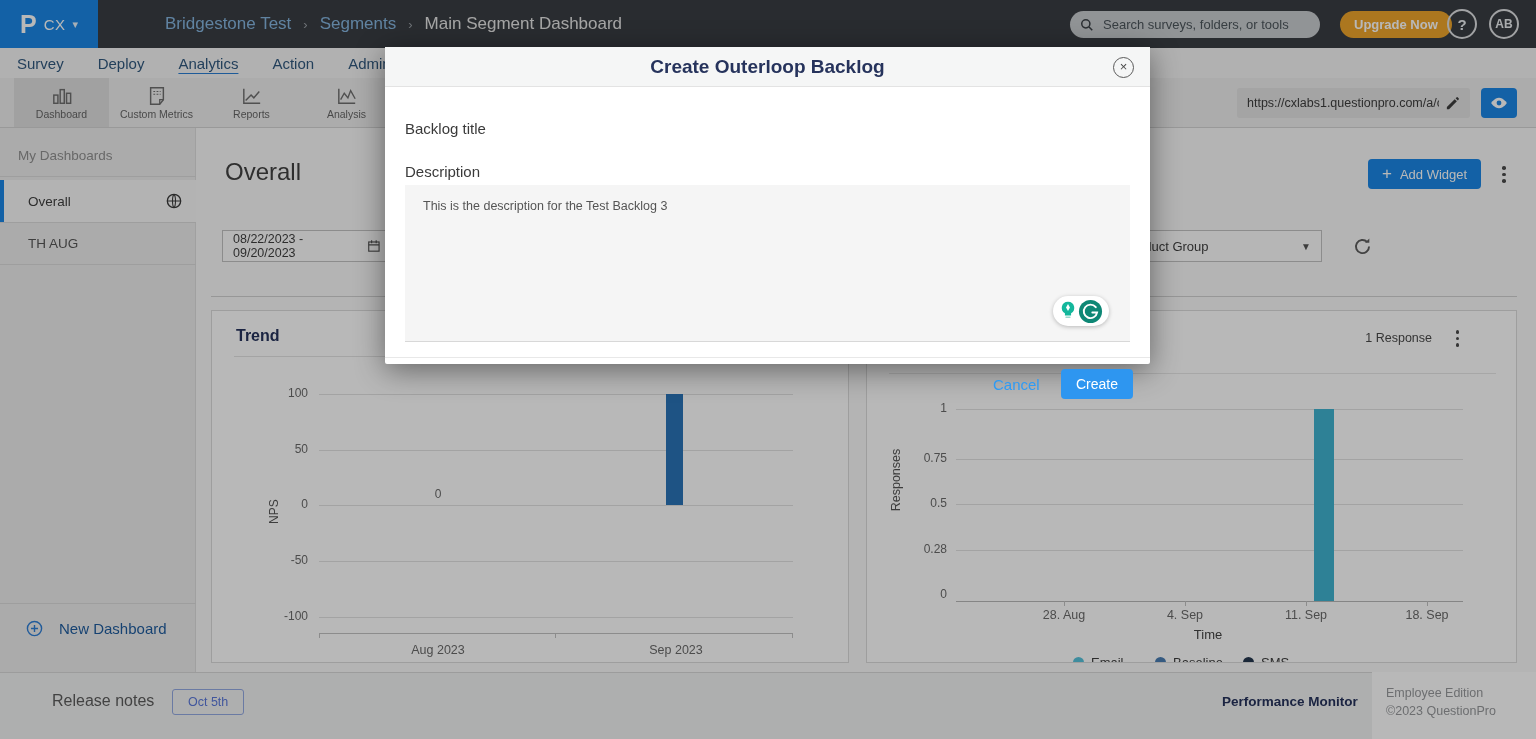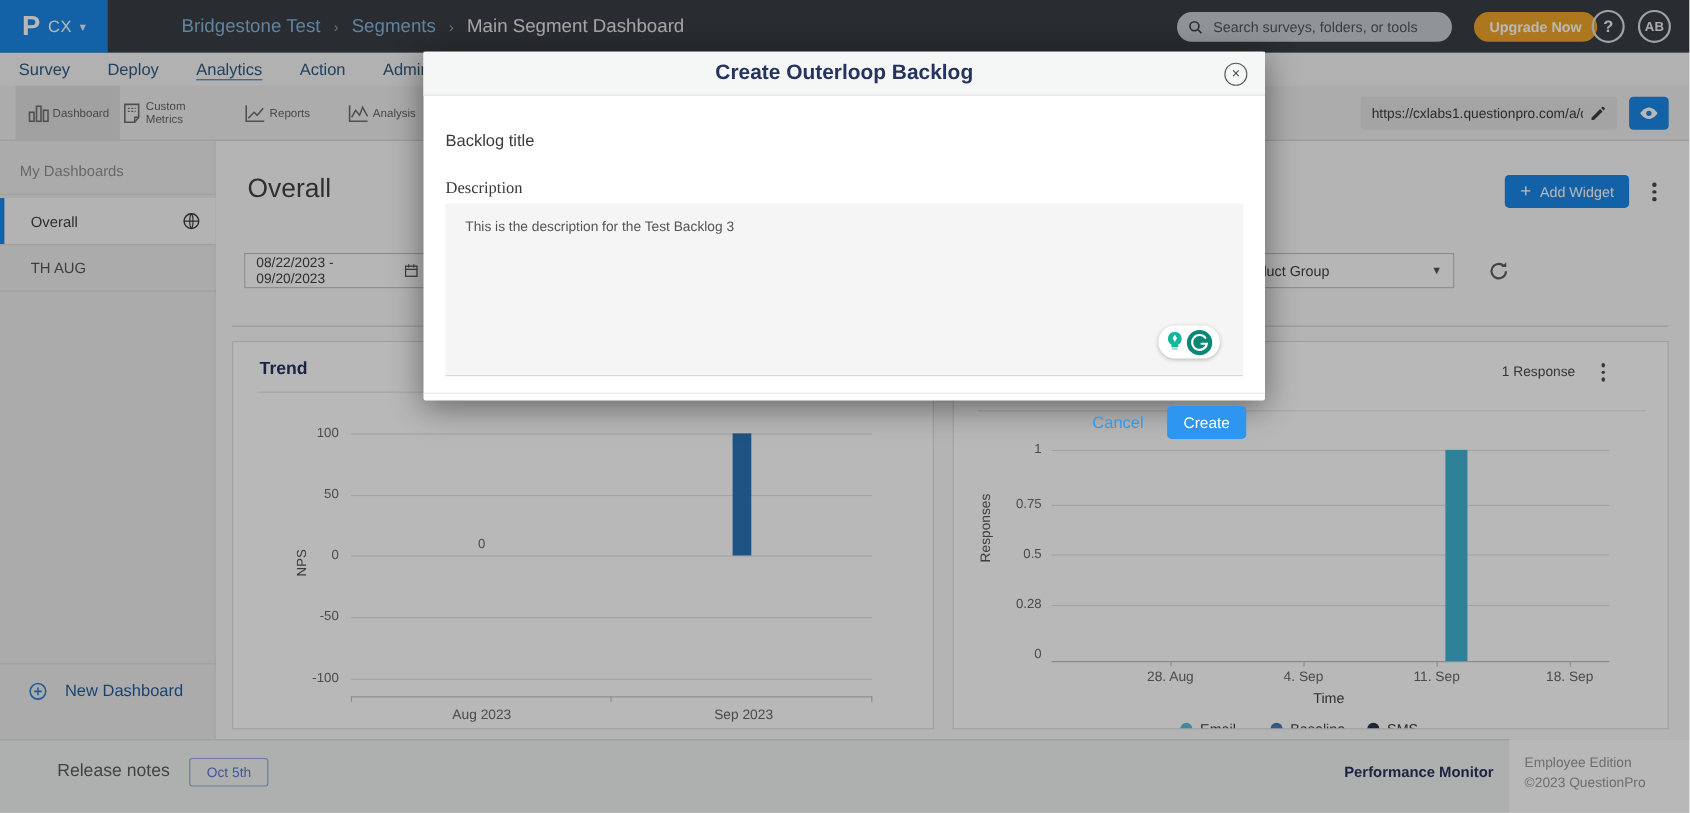--- a/index.html
+++ b/index.html
@@ -21,21 +21,21 @@
   .searchbox input::placeholder{color:#4d565c;}
   .upgrade{left:1340px;top:11px;height:27px;padding:0 14px;background:#efa62b;border-radius:14px;color:#fff;font-weight:bold;font-size:13px;display:flex;align-items:center;cursor:pointer;}
   .roundbtn{top:9px;width:30px;height:30px;border:2px solid #dfe1e3;border-radius:50%;color:#eceff1;display:flex;align-items:center;justify-content:center;font-weight:bold;box-sizing:border-box;cursor:pointer;}
   
   .navrow{left:0;top:48px;width:1536px;height:30px;background:#f5f5f5;}
   .navtabs{left:17px;top:48px;height:30px;display:flex;align-items:center;gap:34px;font-size:15px;color:#31597f;}
   .navtab{cursor:pointer;}
   .navtab.active{text-decoration:underline;text-decoration-color:#2a7fd4;text-underline-offset:4px;}
   
   .toolrow{left:0;top:78px;width:1536px;height:50px;background:#efefef;border-bottom:1px solid #d4d4d4;box-sizing:border-box;}
-  .tool{top:78px;width:95px;height:49px;display:flex;flex-direction:row;align-items:center;justify-content:center;gap:2px;cursor:pointer;}
+  .tool{top:78px;width:95px;height:49px;display:flex;flex-direction:column;align-items:center;justify-content:center;gap:2px;cursor:pointer;}
   .tool.sel{background:#e0e0e0;}
   .tool .lbl{font-size:10.5px;color:#666;}
   .urlpill{left:1237px;top:88px;width:233px;height:30px;background:#e3e3e3;border-radius:3px;display:flex;align-items:center;padding:0 8px 0 10px;box-sizing:border-box;gap:6px;}
   .urlpill .u{font-size:12.5px;color:#3d3d3d;white-space:nowrap;overflow:hidden;width:192px;}
   .eyebtn{left:1481px;top:88px;width:36px;height:30px;background:#1b87e6;border-radius:4px;display:flex;align-items:center;justify-content:center;cursor:pointer;}
   
   .sidebar{left:0;top:128px;width:196px;height:544px;background:#eeeeee;border-right:1px solid #dedede;box-sizing:border-box;}
   .sb-head{left:18px;top:148px;font-size:13.5px;color:#909090;}
   .sb-div{left:0;width:196px;height:1px;background:#dcdcdc;}
   .sb-item{left:0;width:196px;height:42px;display:flex;align-items:center;padding:0 14px 0 28px;box-sizing:border-box;font-size:13.5px;color:#565656;cursor:pointer;justify-content:space-between;}
@@ -298,21 +298,21 @@
     <div>Employee Edition</div>
     <div>©2023 QuestionPro</div>
   </div>
 
   <div class="abs dim"></div>
 
   <div class="abs modal">
     <div class="abs m-head">Create Outerloop Backlog</div>
     <div class="abs m-close">×</div>
     <div class="abs m-label" style="left:20px;top:73px;">Backlog title</div>
-    <div class="abs m-label" style="left:20px;top:116px;font-family:Liberation Serif, serif;">Description</div>
+    <div class="abs m-label" style="left:20px;top:116px;">Description</div>
     <div class="abs m-textarea">This is the description for the Test Backlog 3</div>
     <div class="abs gpill">
       <svg width="16" height="20" viewBox="0 0 20 26">
           <path d="M10 1a8 8 0 0 0-4 15v3h8v-3a8 8 0 0 0-4-15z" fill="#14b79c"></path>
           <rect x="6.5" y="20" width="7" height="2" rx="1" fill="#9ad9cd"></rect>
           <path d="M10 4l2.6 4.5L10 13 7.4 8.5z" fill="#fff"></path>
         </svg>
       <svg width="25" height="25" viewBox="0 0 26 26">
           <circle cx="13" cy="13" r="12" fill="#0d8775"></circle>
           <path d="M18.5 8.5a7 7 0 1 0 1.4 5.5h-5" fill="none" stroke="#fff" stroke-width="2" stroke-linecap="round"></path>

